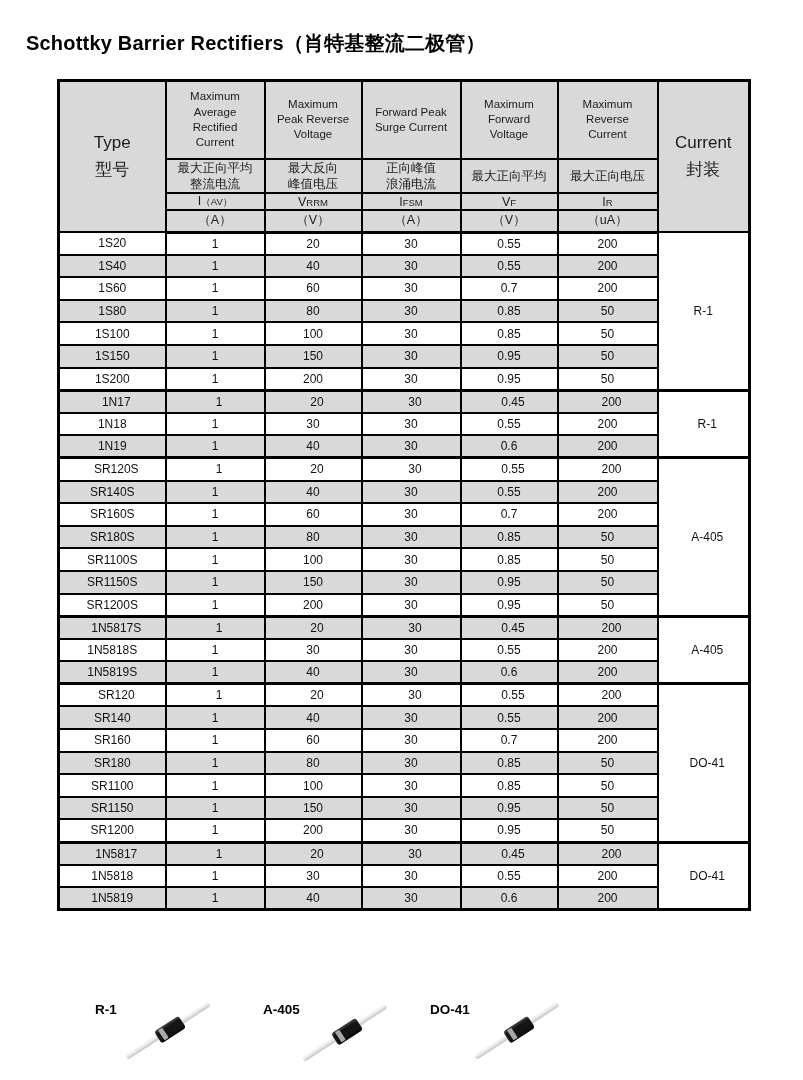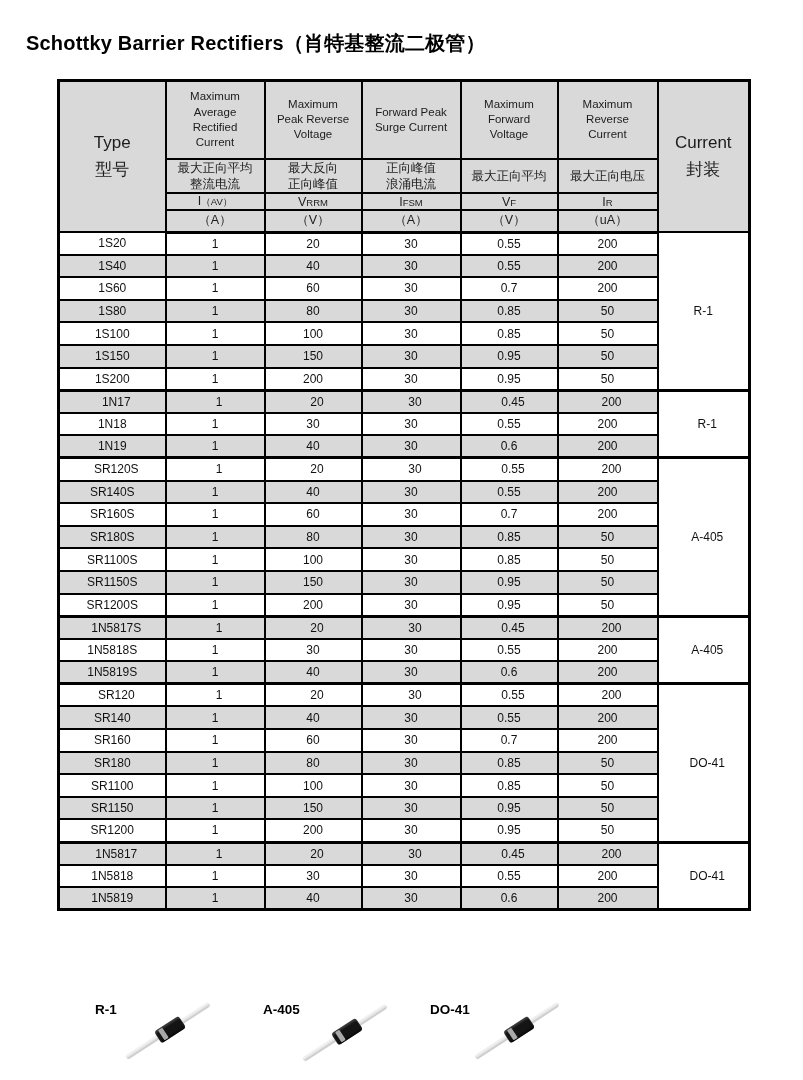--- a/index.html
+++ b/index.html
@@ -112,21 +112,21 @@
 Current</th>
       <th rowspan="4" class="pkg-h">
         <div>Current</div>
         <div>封装</div>
       </th>
     </tr>
     <tr class="h-zh">
       <th>最大正向平均
 整流电流</th>
       <th>最大反向
-正向峰值</th>
+峰值电压</th>
       <th>正向峰值
 浪涌电流</th>
       <th>最大正向平均</th>
       <th>最大正向电压</th>
     </tr>
     <tr class="h-sym">
       <th><span class="sym-main">I</span><span class="sym-sub">（AV）</span></th>
       <th><span class="sym-main">V</span><span class="sym-sub">RRM</span></th>
       <th><span class="sym-main">I</span><span class="sym-sub">FSM</span></th>
       <th><span class="sym-main">V</span><span class="sym-sub">F</span></th>

